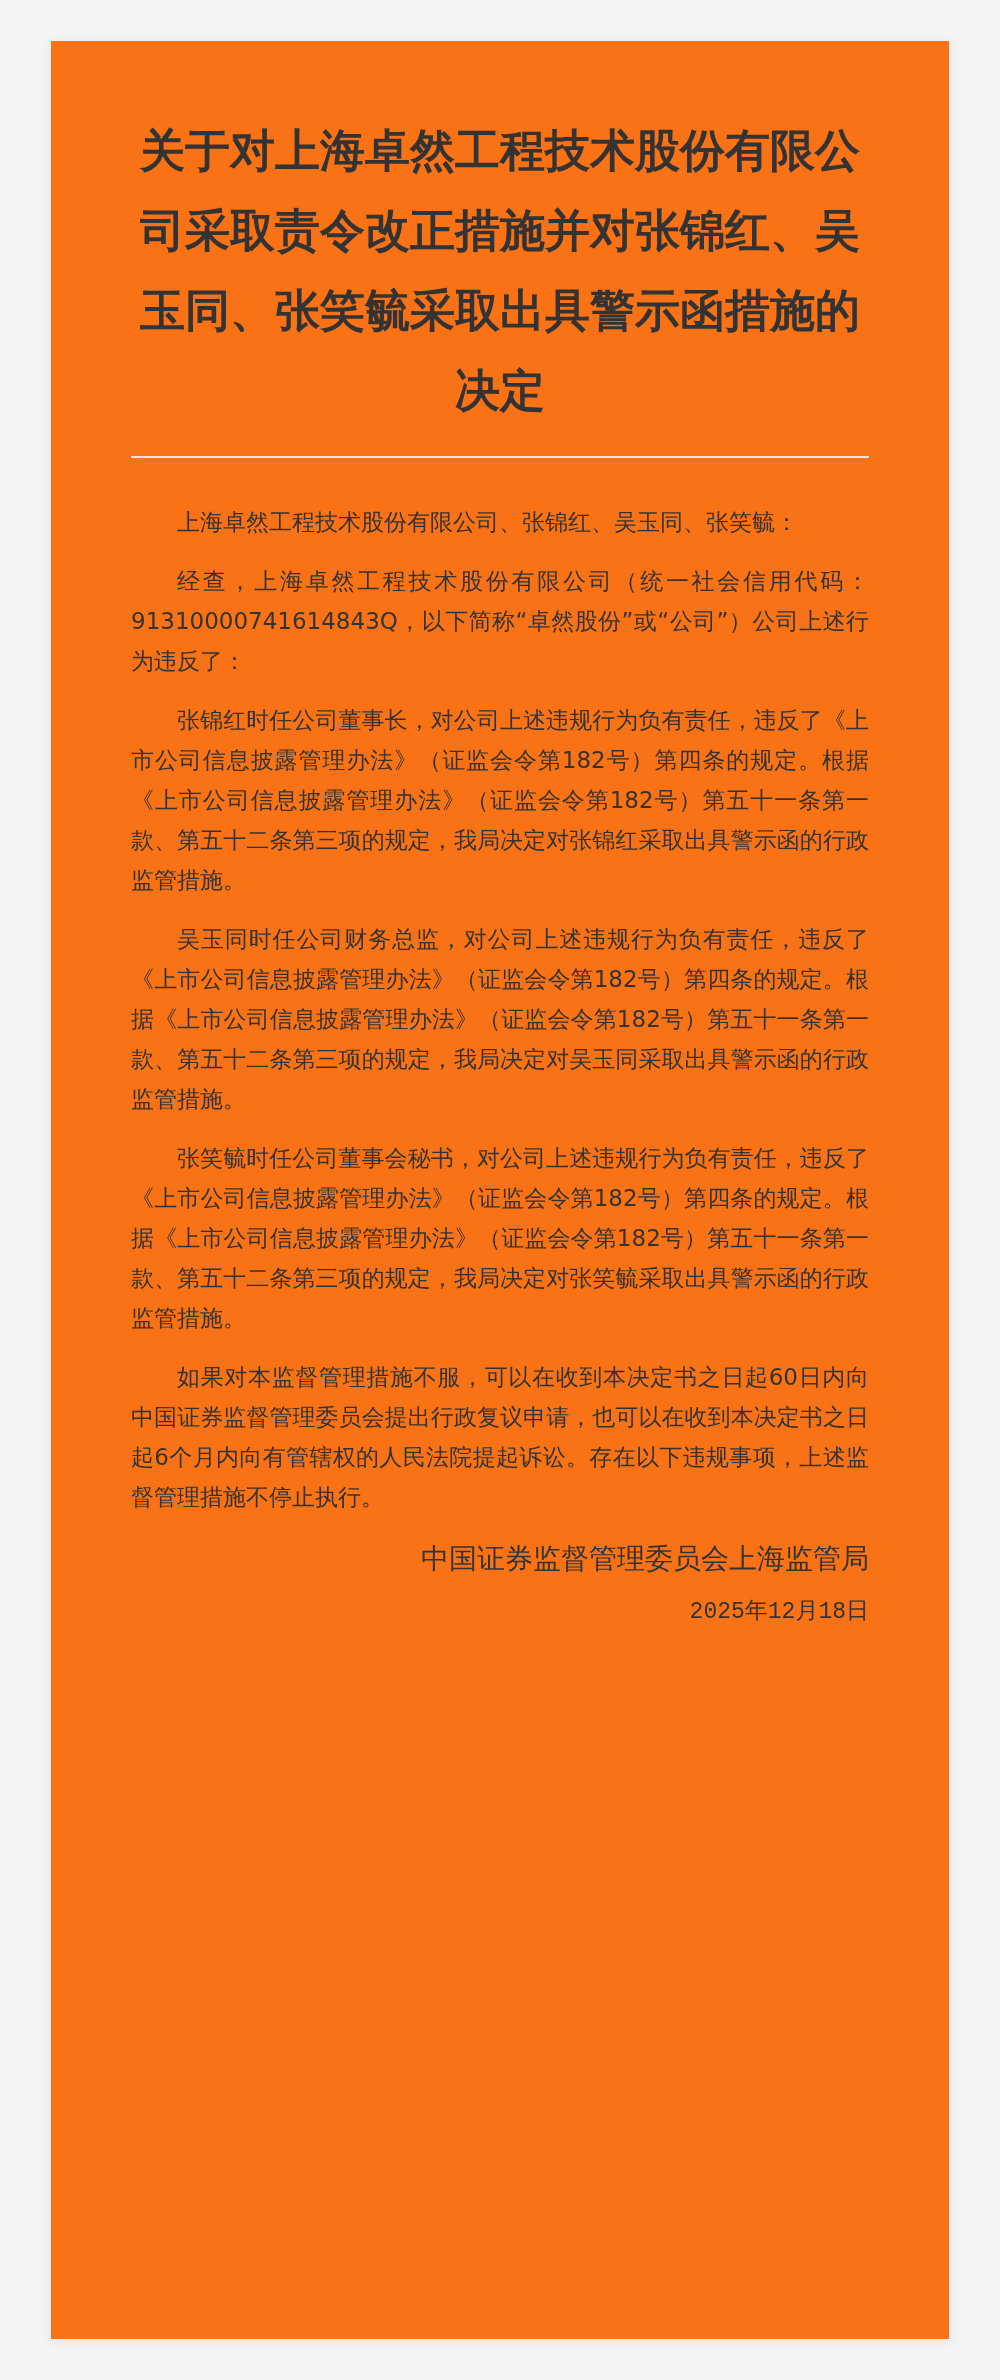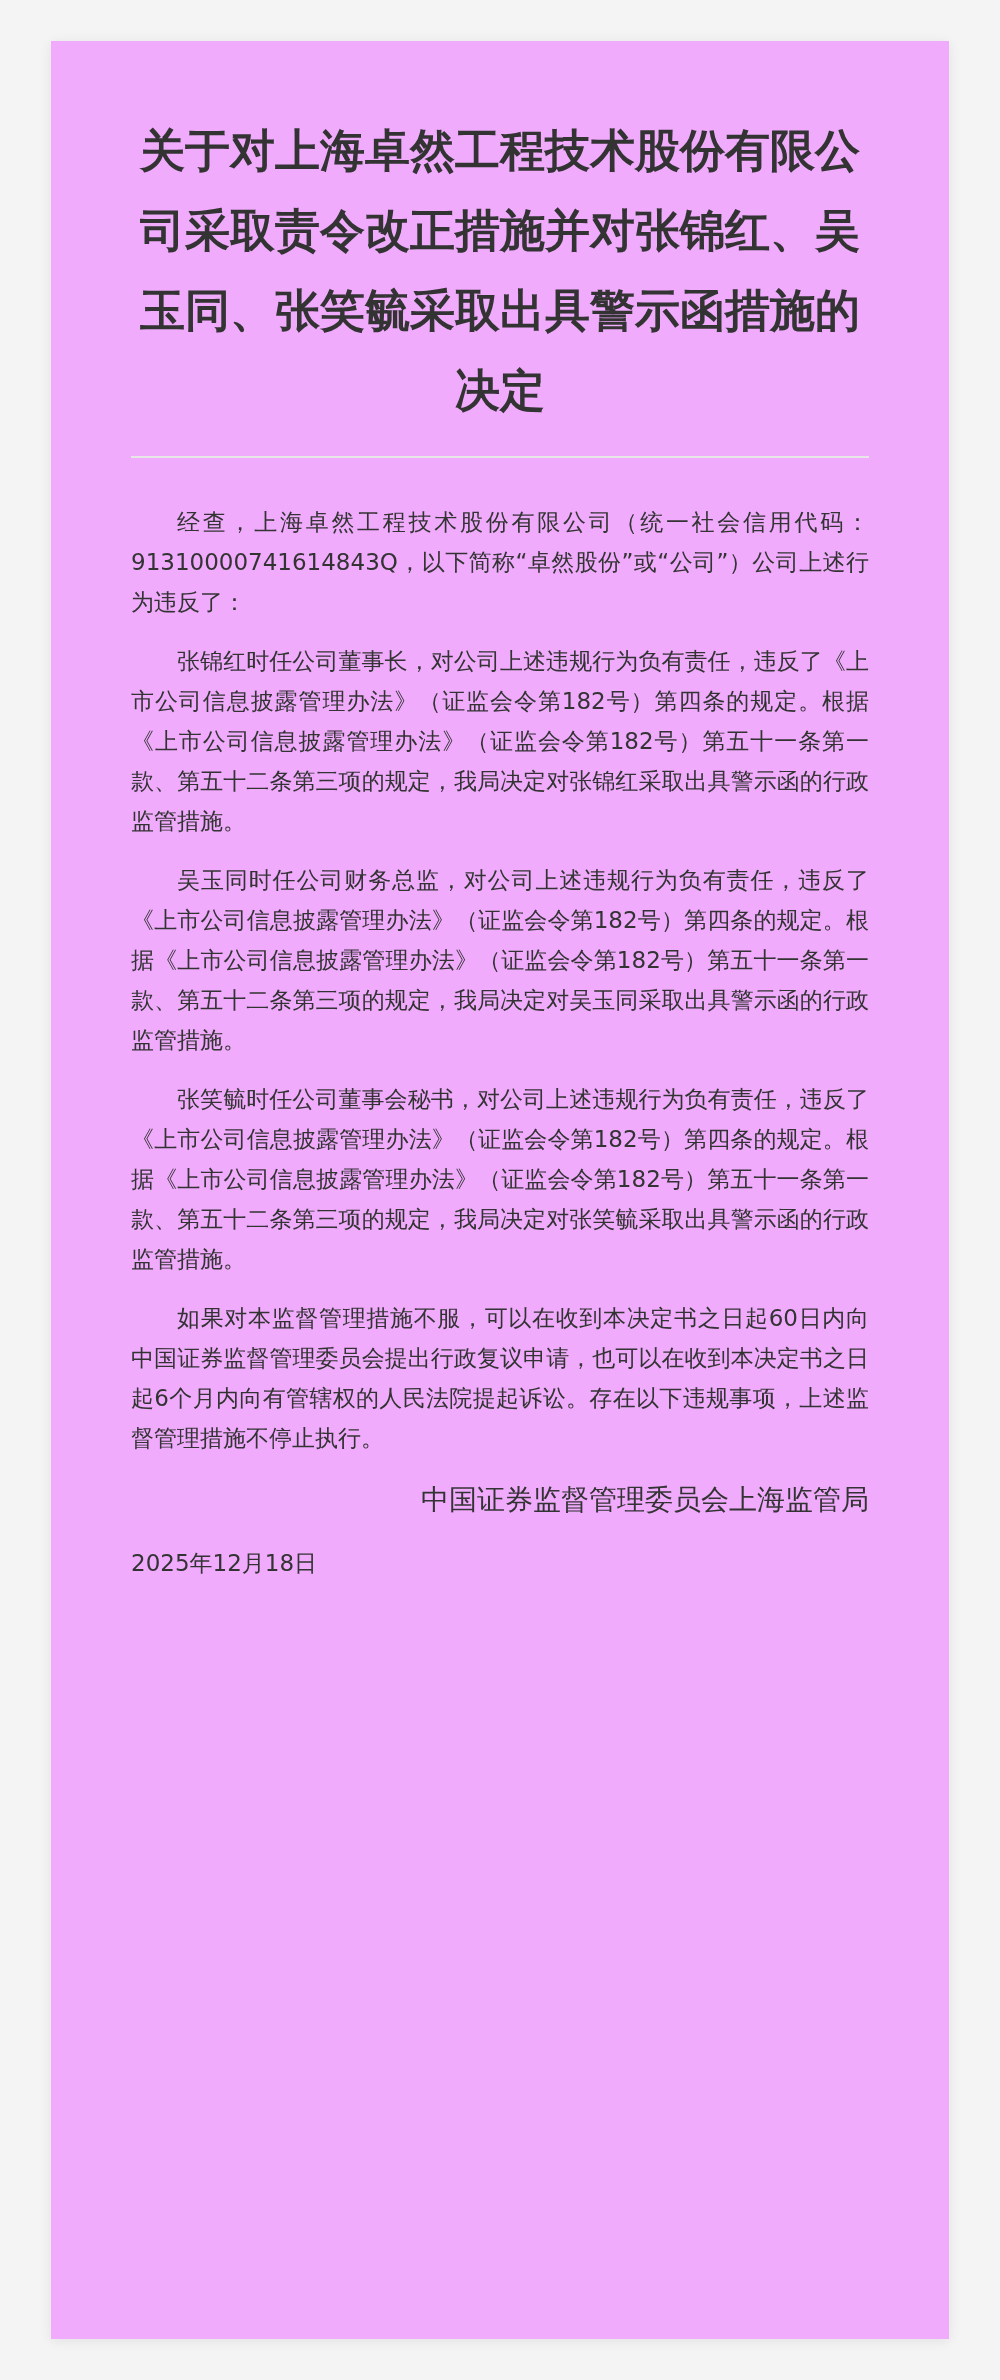--- a/index.html
+++ b/index.html
@@ -9,21 +9,21 @@
       background: #f4f4f4;
       font-family: "DejaVu Sans", "Liberation Sans", sans-serif;
       color: #333333;
     }
     .page {
       position: absolute;
       left: 51px;
       top: 41px;
       width: 898px;
       height: 2298px;
-      background: #f0abfc;
+      background: #f97316;
       box-shadow: 0 2px 12px rgba(0,0,0,0.08);
       padding: 0 80px;
     }
     .title {
       margin-top: 70px;
       font-size: 45px;
       font-weight: bold;
       line-height: 80px;
       text-align: center;
       color: #333333;
@@ -47,34 +47,36 @@
       color: #333333;
     }
     .sign {
       text-align: right;
       font-size: 28px;
       line-height: 40px;
       margin-top: 22px;
       color: #333333;
     }
     .date {
-      text-align: left;
+      text-align: right;
       font-size: 23px;
       line-height: 40px;
-      margin-top: 23px;
+      margin-top: 13px;
       color: #333333;
+      font-family: Liberation Mono, monospace;
     }
   </style>
 </head>
 <body>
 
 <div class="page">
   <h1 class="title">关于对上海卓然工程技术股份有限公司采取责令改正措施并对张锦红、吴玉同、张笑毓采取出具警示函措施的决定</h1>
   <div class="divider"></div>
   <div class="body">
+    <p class="para">上海卓然工程技术股份有限公司、张锦红、吴玉同、张笑毓：</p>
     <p class="para">经查，上海卓然工程技术股份有限公司（统一社会信用代码：91310000741614843Q，以下简称“卓然股份”或“公司”）公司上述行为违反了：</p>
     <p class="para">张锦红时任公司董事长，对公司上述违规行为负有责任，违反了《上市公司信息披露管理办法》（证监会令第182号）第四条的规定。根据《上市公司信息披露管理办法》（证监会令第182号）第五十一条第一款、第五十二条第三项的规定，我局决定对张锦红采取出具警示函的行政监管措施。</p>
     <p class="para">吴玉同时任公司财务总监，对公司上述违规行为负有责任，违反了《上市公司信息披露管理办法》（证监会令第182号）第四条的规定。根据《上市公司信息披露管理办法》（证监会令第182号）第五十一条第一款、第五十二条第三项的规定，我局决定对吴玉同采取出具警示函的行政监管措施。</p>
     <p class="para">张笑毓时任公司董事会秘书，对公司上述违规行为负有责任，违反了《上市公司信息披露管理办法》（证监会令第182号）第四条的规定。根据《上市公司信息披露管理办法》（证监会令第182号）第五十一条第一款、第五十二条第三项的规定，我局决定对张笑毓采取出具警示函的行政监管措施。</p>
     <p class="para">如果对本监督管理措施不服，可以在收到本决定书之日起60日内向中国证券监督管理委员会提出行政复议申请，也可以在收到本决定书之日起6个月内向有管辖权的人民法院提起诉讼。存在以下违规事项，上述监督管理措施不停止执行。</p>
     <p class="sign">中国证券监督管理委员会上海监管局</p>
     <p class="date">2025年12月18日</p>
   </div>
 </div>
 

